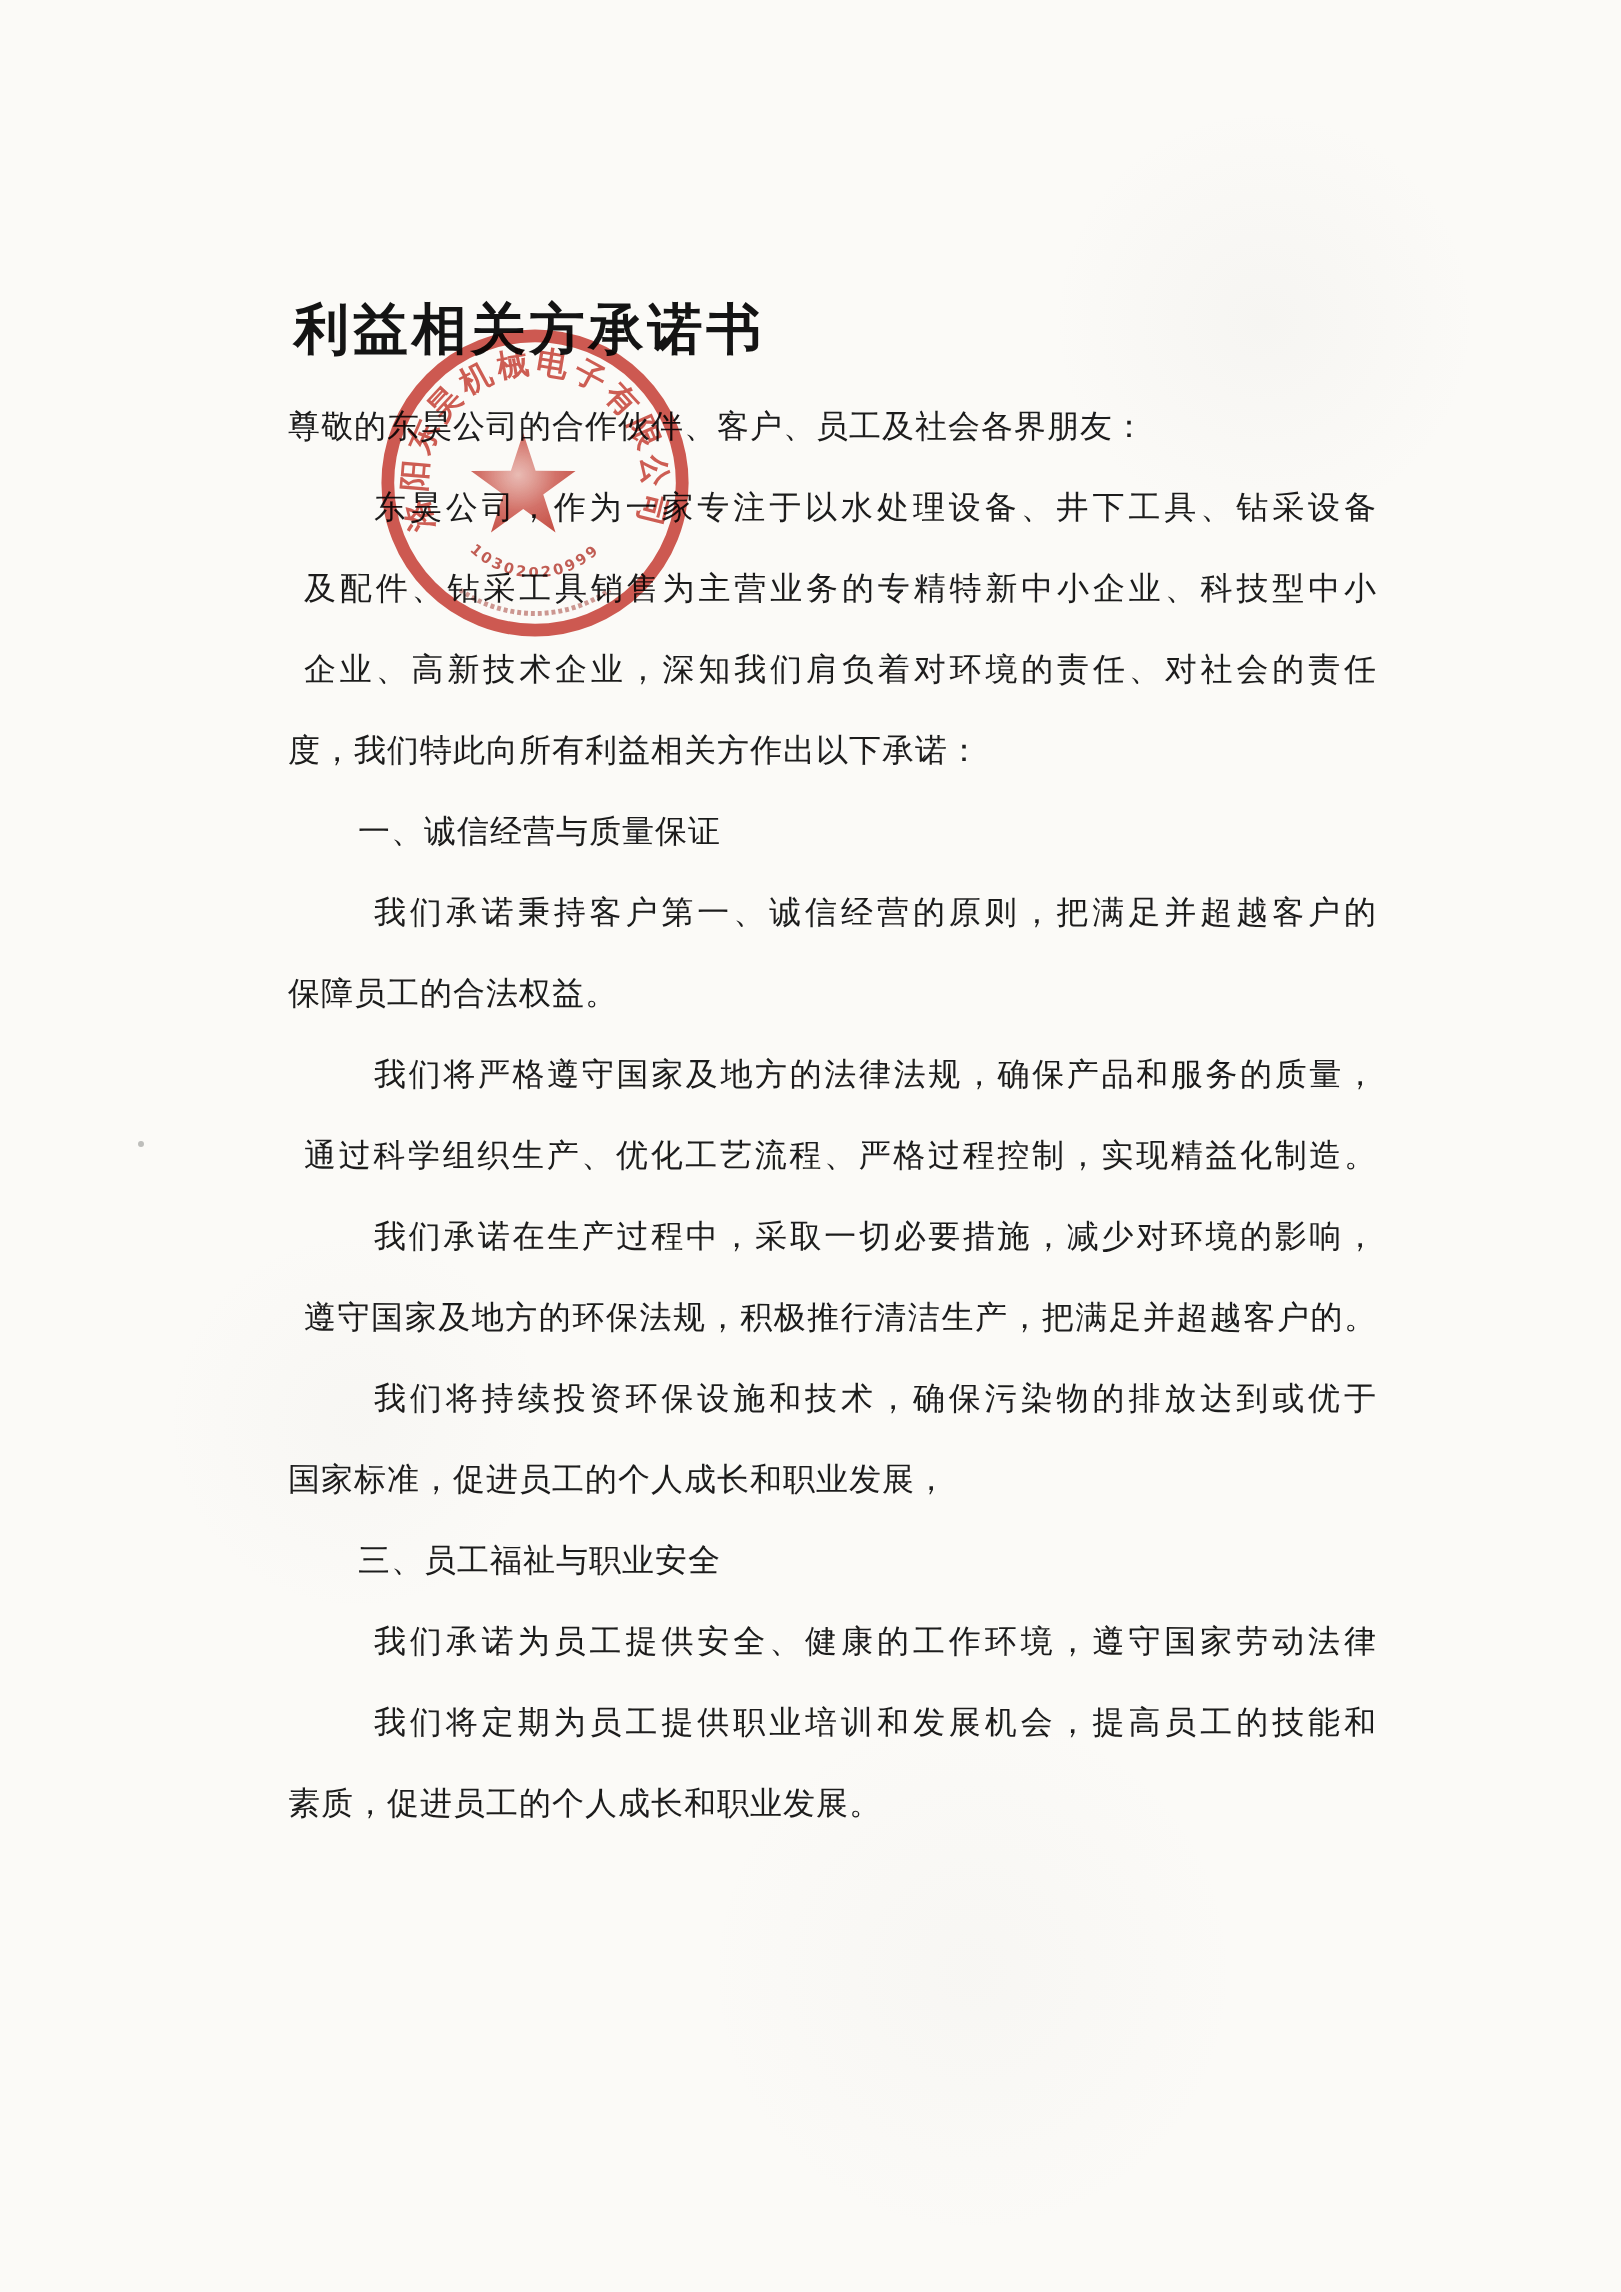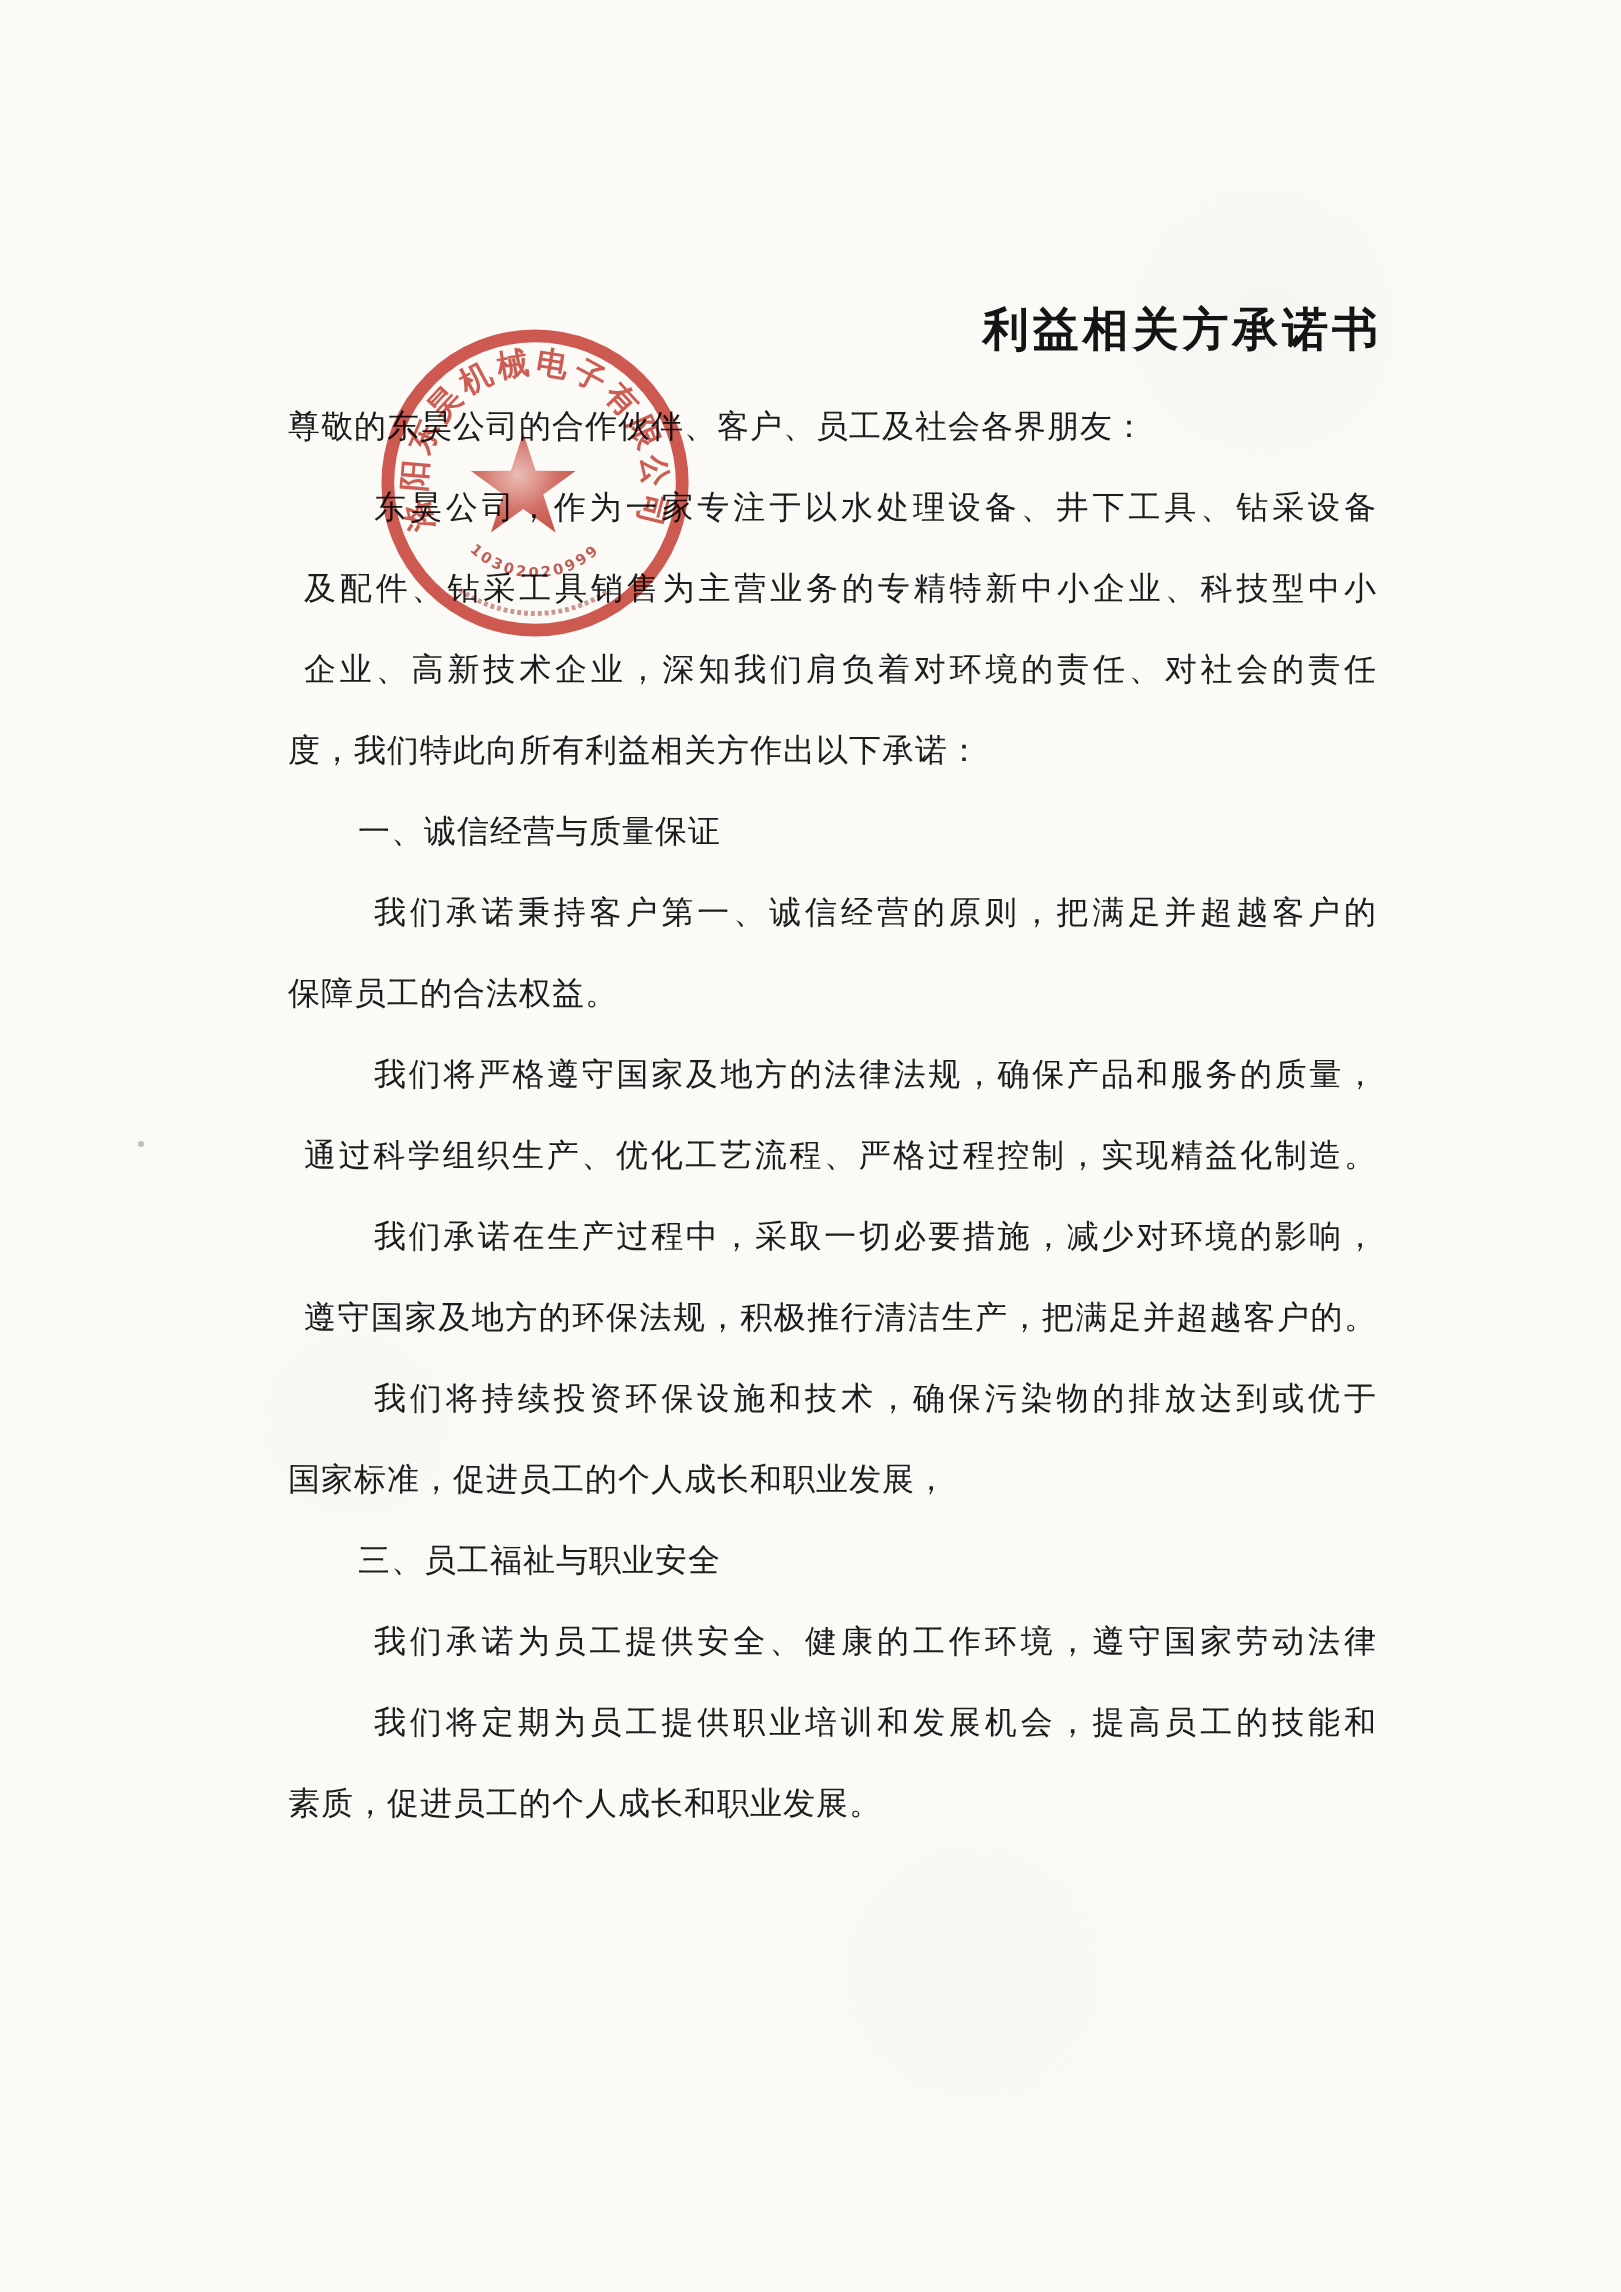--- a/index.html
+++ b/index.html
@@ -27,22 +27,22 @@
       radial-gradient(circle at 60% 86%, rgba(180,180,175,0.05), transparent 12%);
     pointer-events: none;
   }
   .doc-title {
     position: absolute;
     top: 290px;
     left: 294px;
     width: 1088px;
     height: 78px;
     line-height: 78px;
-    text-align: right;
-    font-size: 46px;
+    text-align: left;
+    font-size: 55px;
     font-weight: 700;
     letter-spacing: 3.9px;
     color: #141414;
   }
   .doc-body {
     position: absolute;
     top: 386px;
     left: 288px;
     width: 1088px;
     font-size: 32px;

